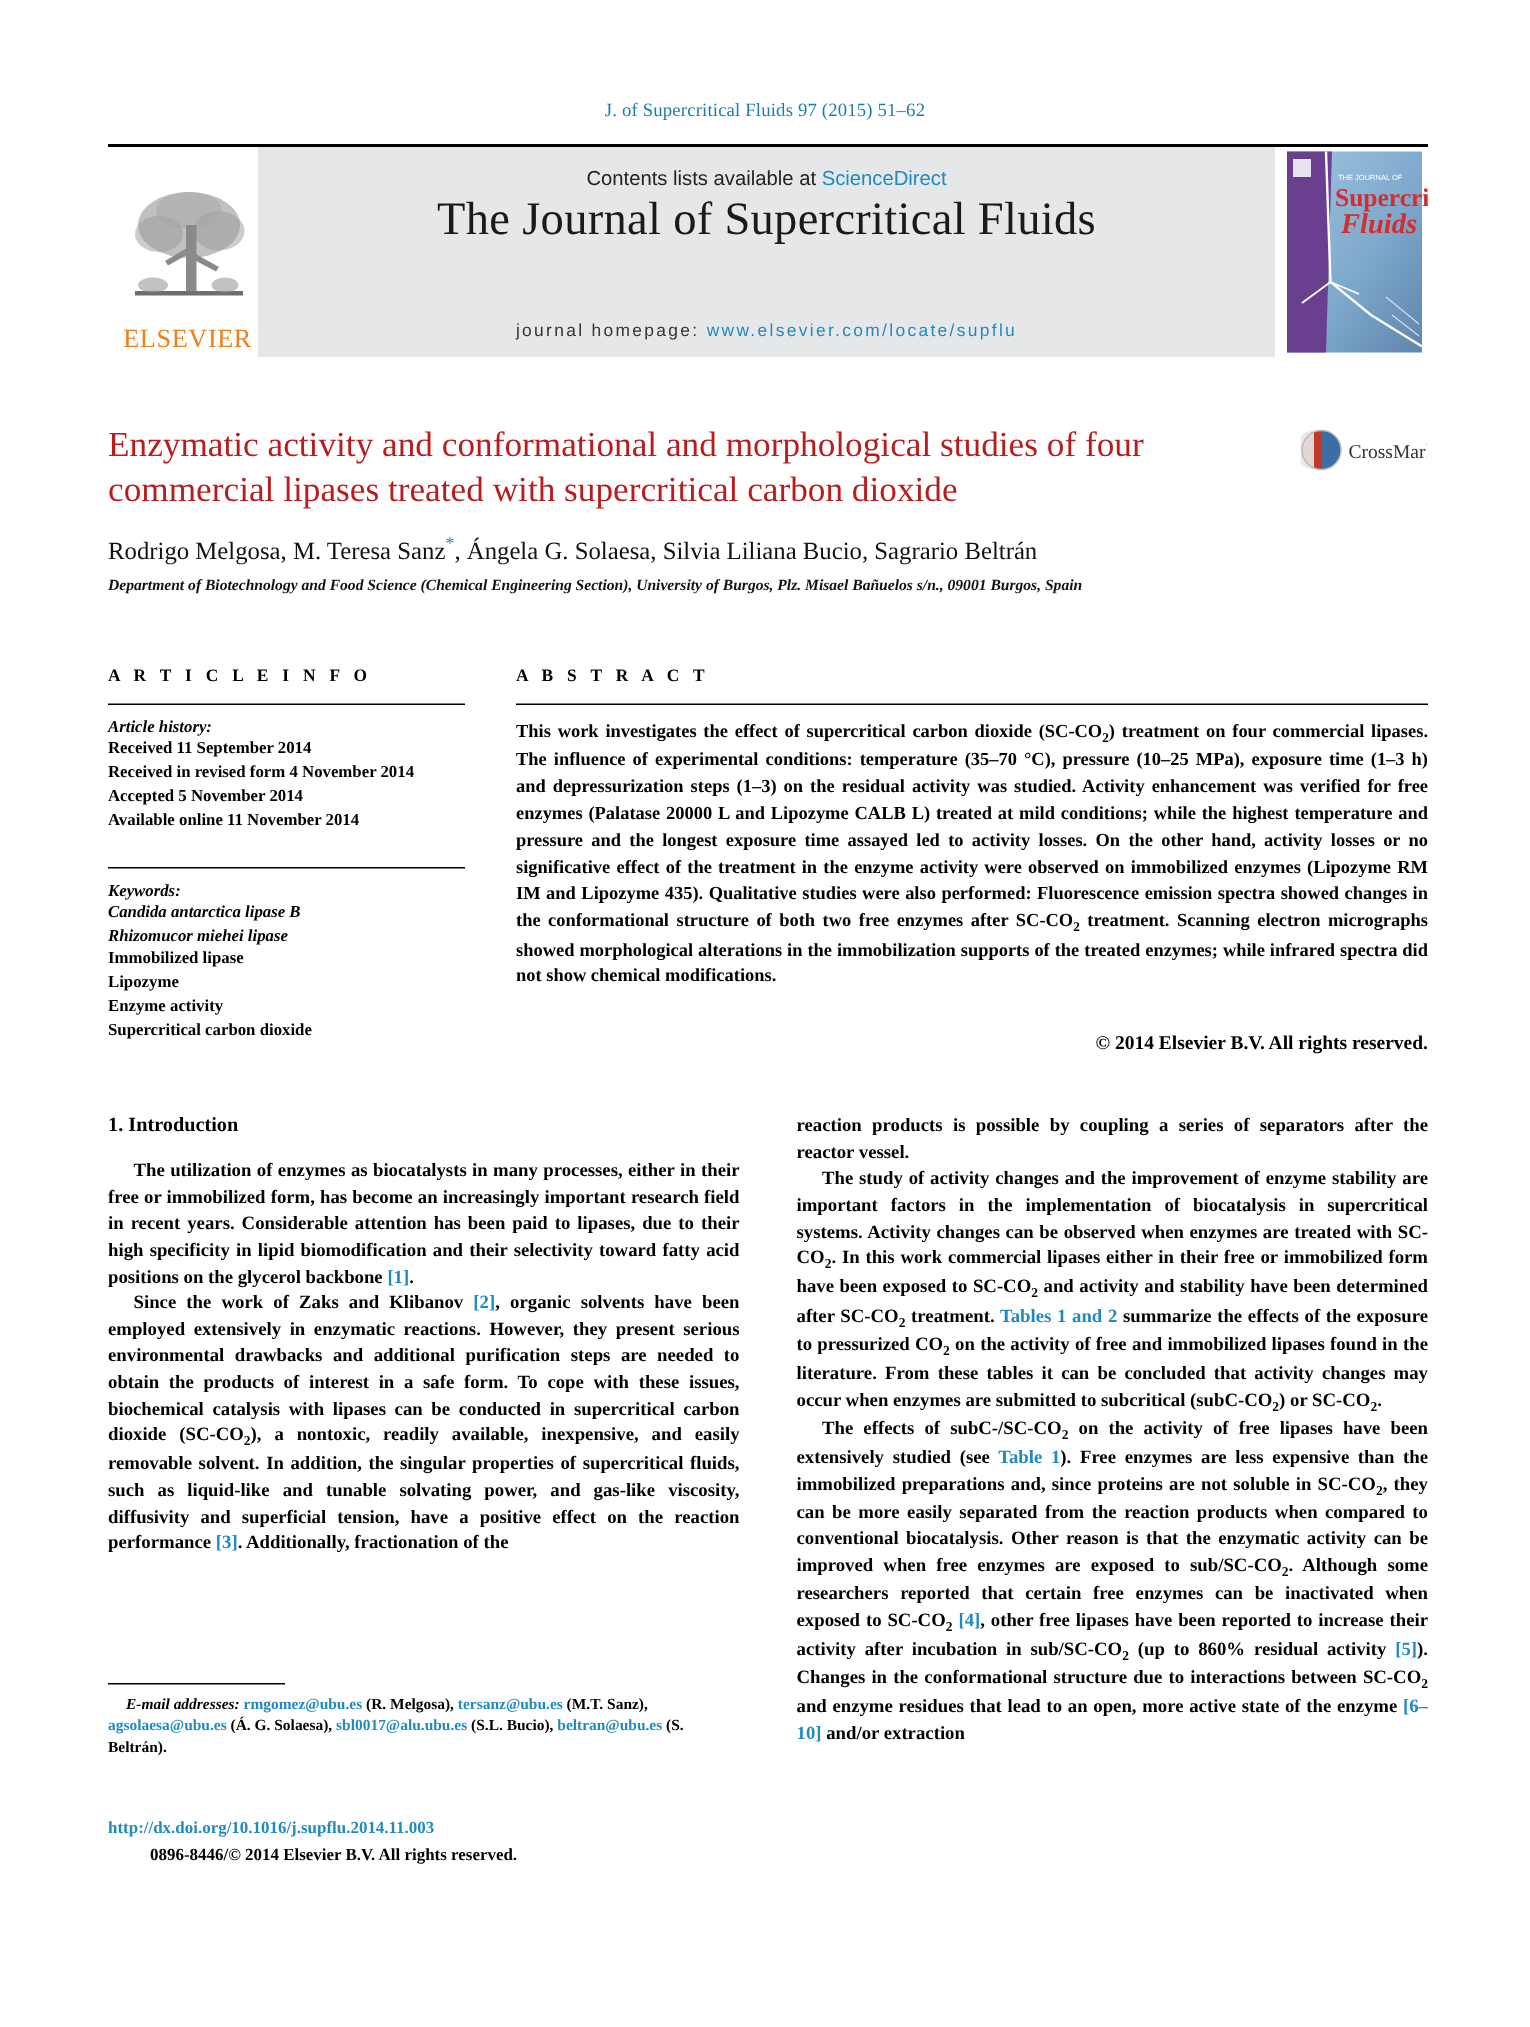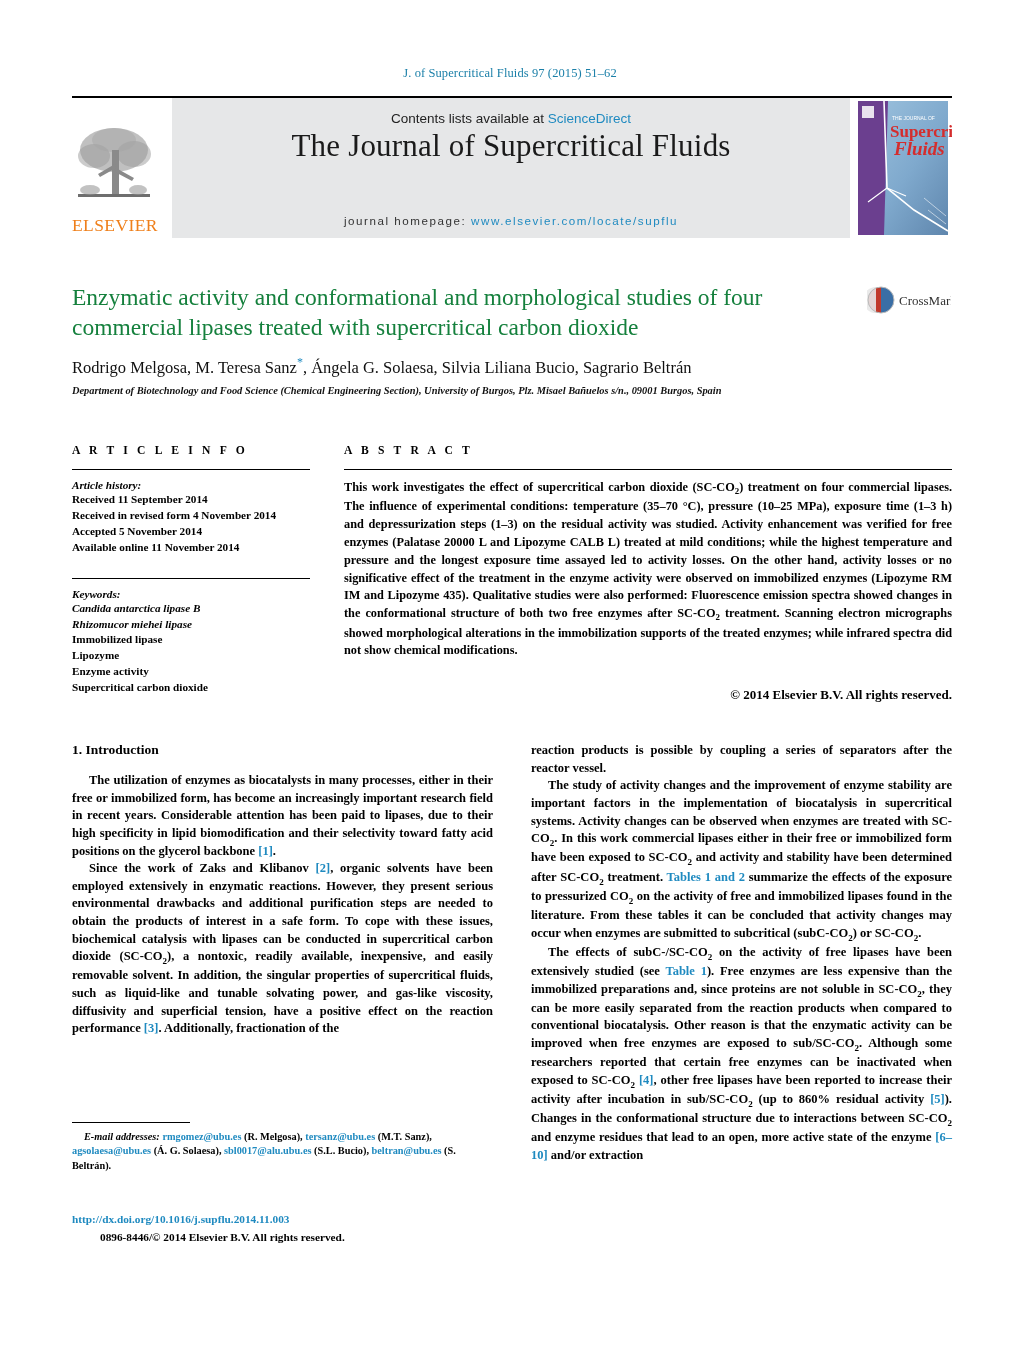--- a/index.html
+++ b/index.html
@@ -48,21 +48,21 @@
     display: flex;
     height: 140px;
     align-items: stretch;
   }
   .elsevier-logo {
     width: 96px;
     flex: 0 0 96px;
     display: flex;
     flex-direction: column;
     justify-content: flex-end;
-    align-items: flex-start;
+    align-items: flex-end;
     padding-bottom: 4px;
     box-sizing: border-box;
   }
   .tree-svg { display:block; }
   .elsevier-word {
     font-family: "Liberation Serif", serif;
     font-size: 17.5px;
     color: #ef7f1a;
     letter-spacing: .4px;
     line-height: 1;
@@ -111,21 +111,21 @@
   .title-block {
     position: absolute;
     top: 282px;
     left: 72px;
     width: 880px;
   }
   .paper-title {
     font-family: "Liberation Serif", serif;
     font-size: 23.5px;
     line-height: 1.28;
-    color: #15803d;
+    color: #b91c1c;
     margin: 0;
     width: 790px;
     font-weight: normal;
   }
   .authors {
     font-family: "Liberation Serif", serif;
     font-size: 16.5px;
     margin-top: 13px;
     color: #111;
   }

